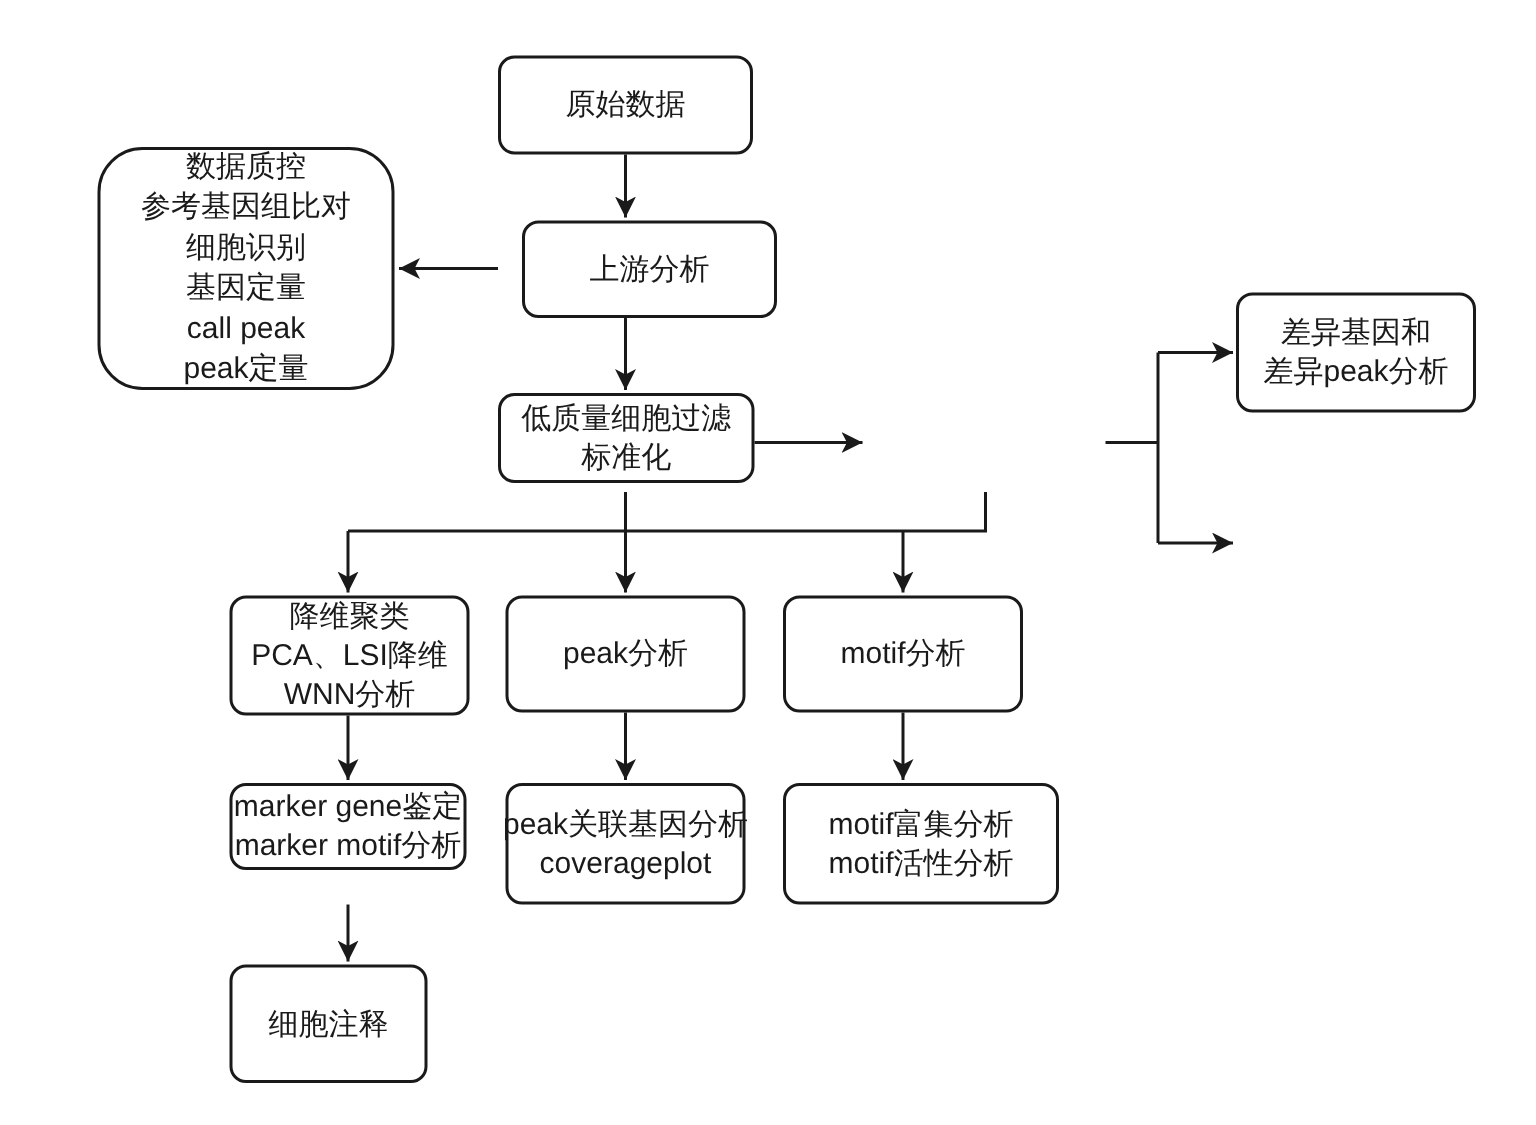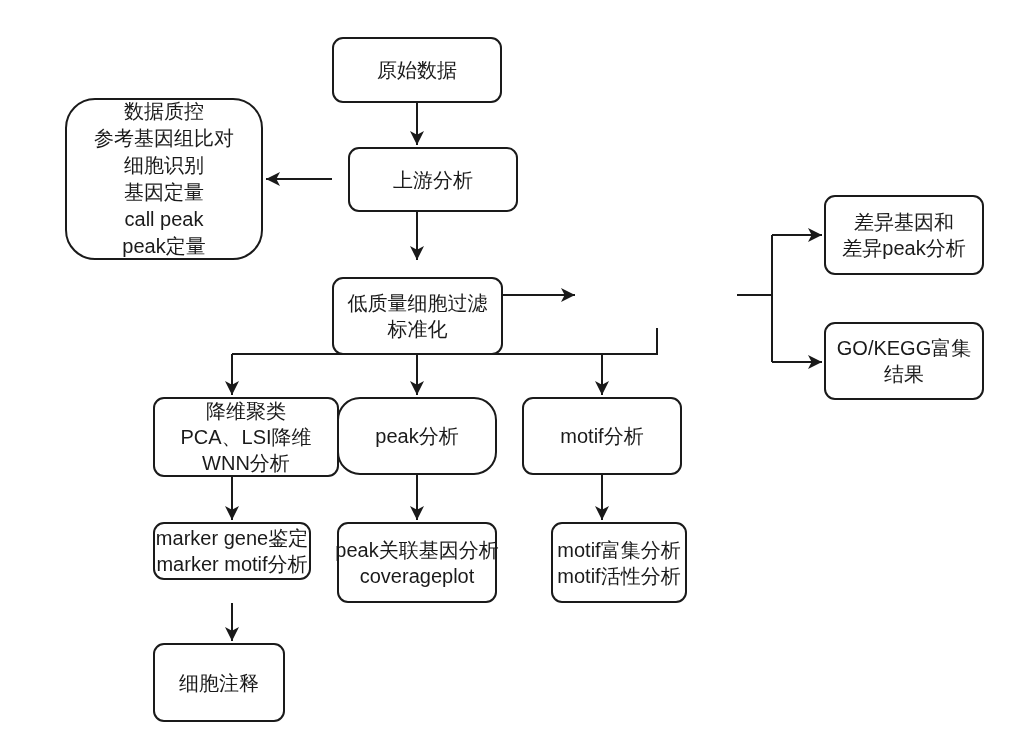--- a/index.html
+++ b/index.html
@@ -45,30 +45,30 @@
     white-space: nowrap;
   }
   .node.big-radius {
     border-radius: 30px;
     line-height: 27px;
   }
   
   #n-raw        { left: 332px; top:  37px; width: 170px; height:  66px; }
   #n-upstream   { left: 332px; top: 147px; width: 170px; height:  65px; margin-left: 16px; }
   #n-qc         { left:  65px; top:  98px; width: 198px; height: 162px; }
-  #n-filter     { left: 332px; top: 277px; width: 171px; height:  78px; }
+  #n-filter     { left: 332px; top: 262px; width: 171px; height:  60px; }
   #n-integrate  { left: 577px; top: 262px; width: 160px; height:  66px; }
   #n-diff       { left: 824px; top: 195px; width: 160px; height:  80px; }
   #n-gokegg     { left: 824px; top: 322px; width: 160px; height:  78px; }
-  #n-dimred     { left: 153px; top: 397px; width: 186px; height:  80px; }
-  #n-peakan     { left: 337px; top: 397px; width: 160px; height:  78px; border-radius: 23px; }
+  #n-dimred     { left: 153px; top: 397px; width: 160px; height:  80px; }
+  #n-peakan     { left: 337px; top: 397px; width: 160px; height:  78px; }
   #n-motifan    { left: 522px; top: 397px; width: 160px; height:  78px; }
   #n-marker     { left: 153px; top: 522px; width: 158px; height:  58px; }
   #n-peakassoc  { left: 337px; top: 522px; width: 160px; height:  81px; text-align: right; }
-  #n-motifsub   { left: 551px; top: 522px; width: 136px; height:  81px; }
+  #n-motifsub   { left: 522px; top: 522px; width: 184px; height:  81px; }
   #n-annot      { left: 153px; top: 643px; width: 132px; height:  79px; }
   line, path.trunk {
     stroke: #1a1a1a;
     stroke-width: 2;
     fill: none;
   }
 </style>
 </head>
 <body>
 
@@ -122,24 +122,20 @@
     <span>低质量细胞过滤</span>
     <span>标准化</span>
   </div>
 
 
   <div class="node" id="n-diff">
     <span>差异基因和</span>
     <span>差异peak分析</span>
   </div>
 
-  <div class="node" id="n-gokegg">
-    <span>GO/KEGG富集</span>
-    <span>结果</span>
-  </div>
 
   <div class="node" id="n-dimred">
     <span>降维聚类</span>
     <span>PCA、LSI降维</span>
     <span>WNN分析</span>
   </div>
 
   <div class="node" id="n-peakan">
     <span>peak分析</span>
   </div>

